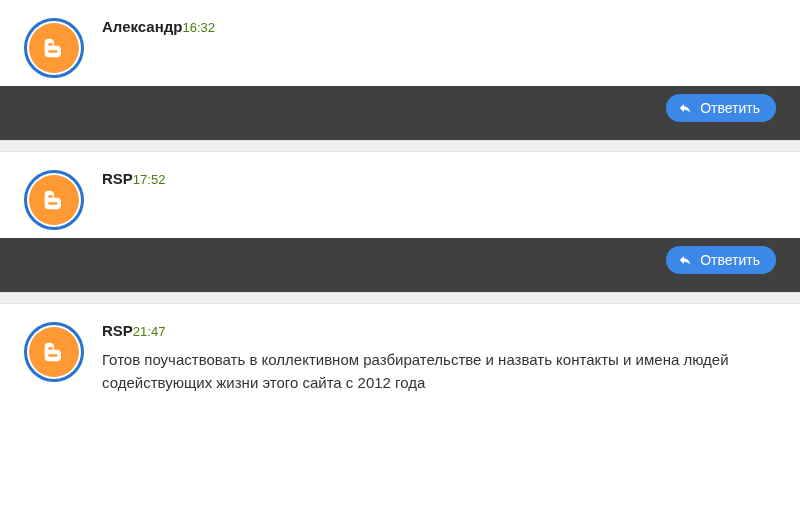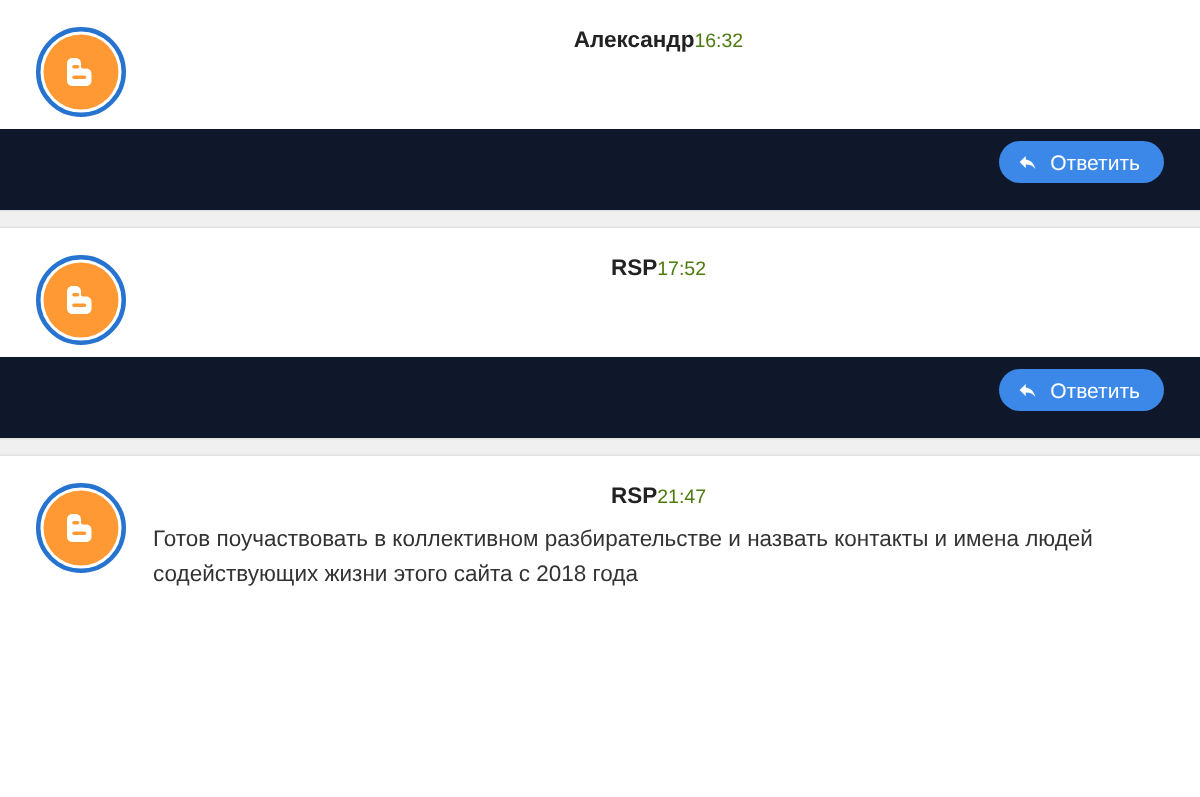--- a/index.html
+++ b/index.html
@@ -39,21 +39,21 @@
       align-items: center;
       justify-content: center;
     }
     .avatar-inner svg { display: block; }
     .body {
       flex: 1;
       min-width: 0;
     }
     .head {
       display: flex;
-      justify-content: center;
+      justify-content: flex-start;
       align-items: baseline;
       margin-bottom: 10px;
     }
     .author {
       font-weight: 700;
       color: #222;
       font-size: 15px;
     }
     .time {
       font-size: 13px;
@@ -61,21 +61,21 @@
     }
     .text {
       font-size: 15px;
       line-height: 1.5;
       color: #333;
     }
     .reply-row {
       display: flex;
       justify-content: flex-end;
       padding: 8px 24px 18px 24px;
-      background: #0f172a;
+      background: #404040;
     }
     .reply-btn {
       background: #3b88e9;
       color: #fff;
       border: none;
       border-radius: 16px;
       padding: 6px 16px 6px 12px;
       font-size: 14px;
       display: inline-flex;
       align-items: center;
@@ -157,15 +157,15 @@
       <svg width="28" height="28" viewBox="0 0 24 24" fill="#ffffff">
         <path d="M14 10h-1c-.55 0-1-.45-1-1V7c0-1.66-1.34-3-3-3H7C5.34 4 4 5.34 4 7v10c0 1.66 1.34 3 3 3h8c1.66 0 3-1.34 3-3v-4c0-1.66-1.34-3-3-3zM8 8h2c.55 0 1 .45 1 1s-.45 1-1 1H8c-.55 0-1-.45-1-1s.45-1 1-1zm6 8H8c-.55 0-1-.45-1-1s.45-1 1-1h6c.55 0 1 .45 1 1s-.45 1-1 1z"></path>
       </svg>
     </div>
   </div>
   <div class="body">
     <div class="head">
       <span class="author">RSP</span>
       <span class="time">21:47</span>
     </div>
-    <div class="text">Готов поучаствовать в коллективном разбирательстве и назвать контакты и имена людей содействующих жизни этого сайта с 2018 года</div>
+    <div class="text">Готов поучаствовать в коллективном разбирательстве и назвать контакты и имена людей содействующих жизни этого сайта с 2012 года</div>
   </div>
 </div>
 
 </body></html>

